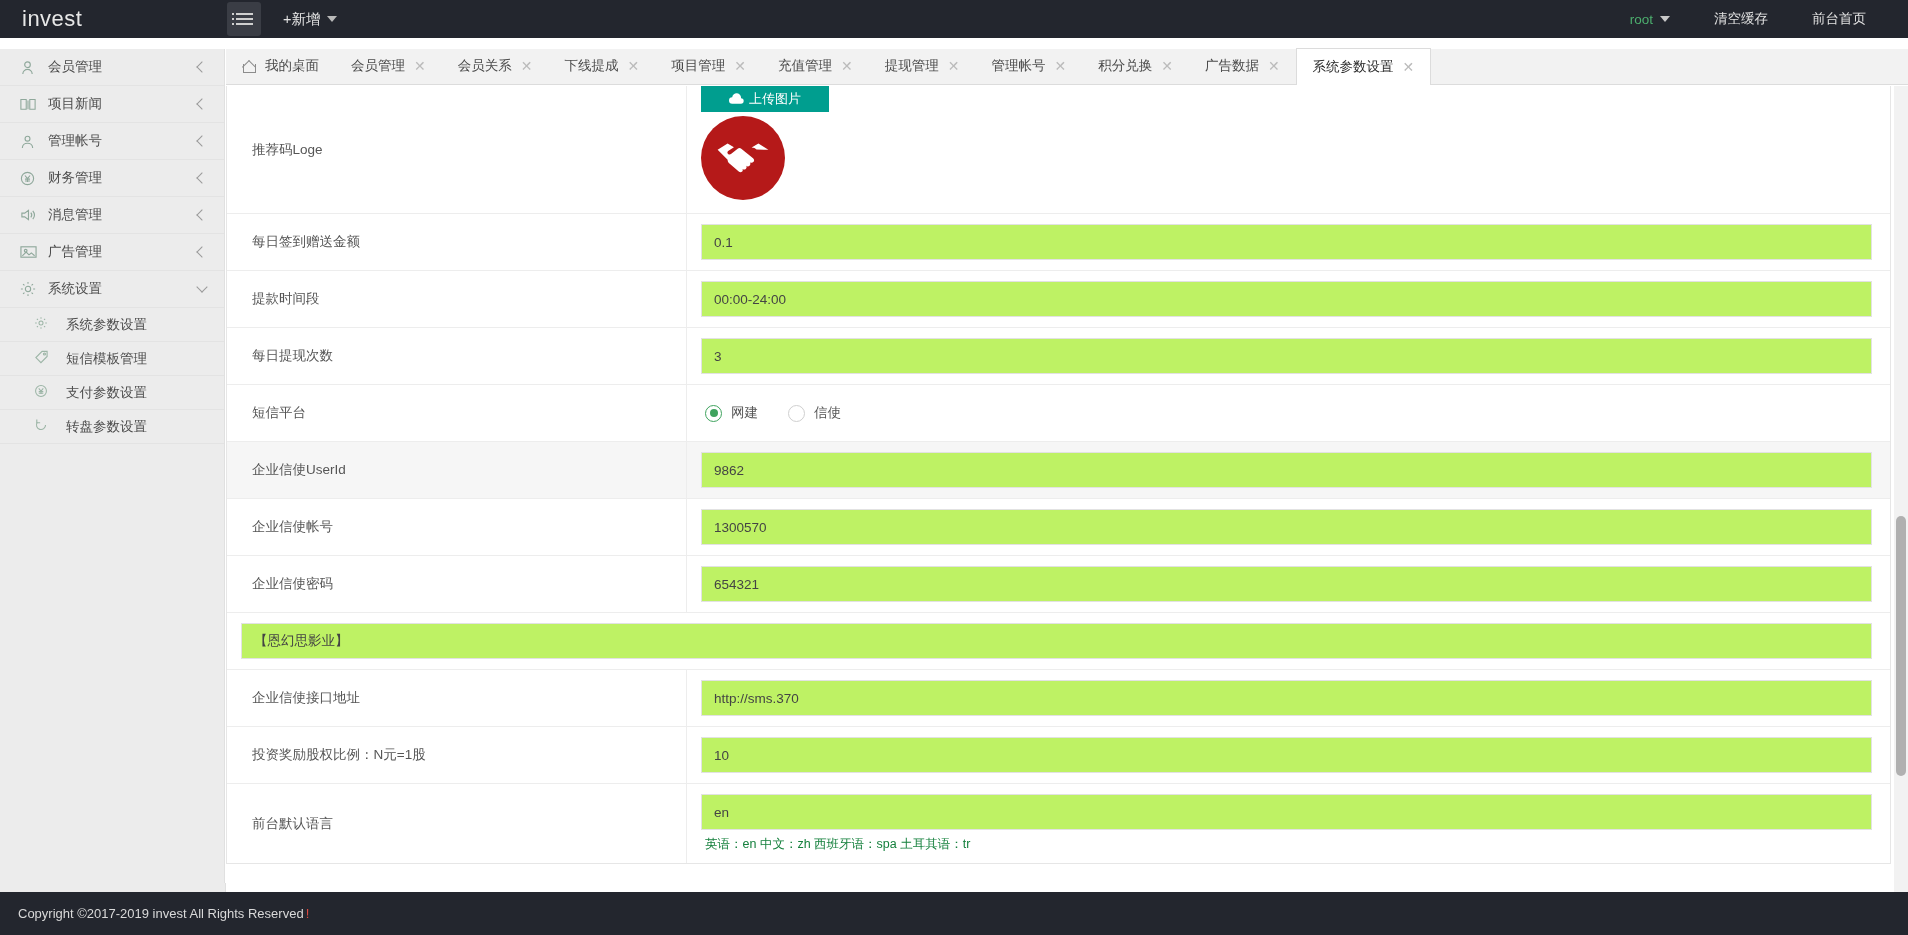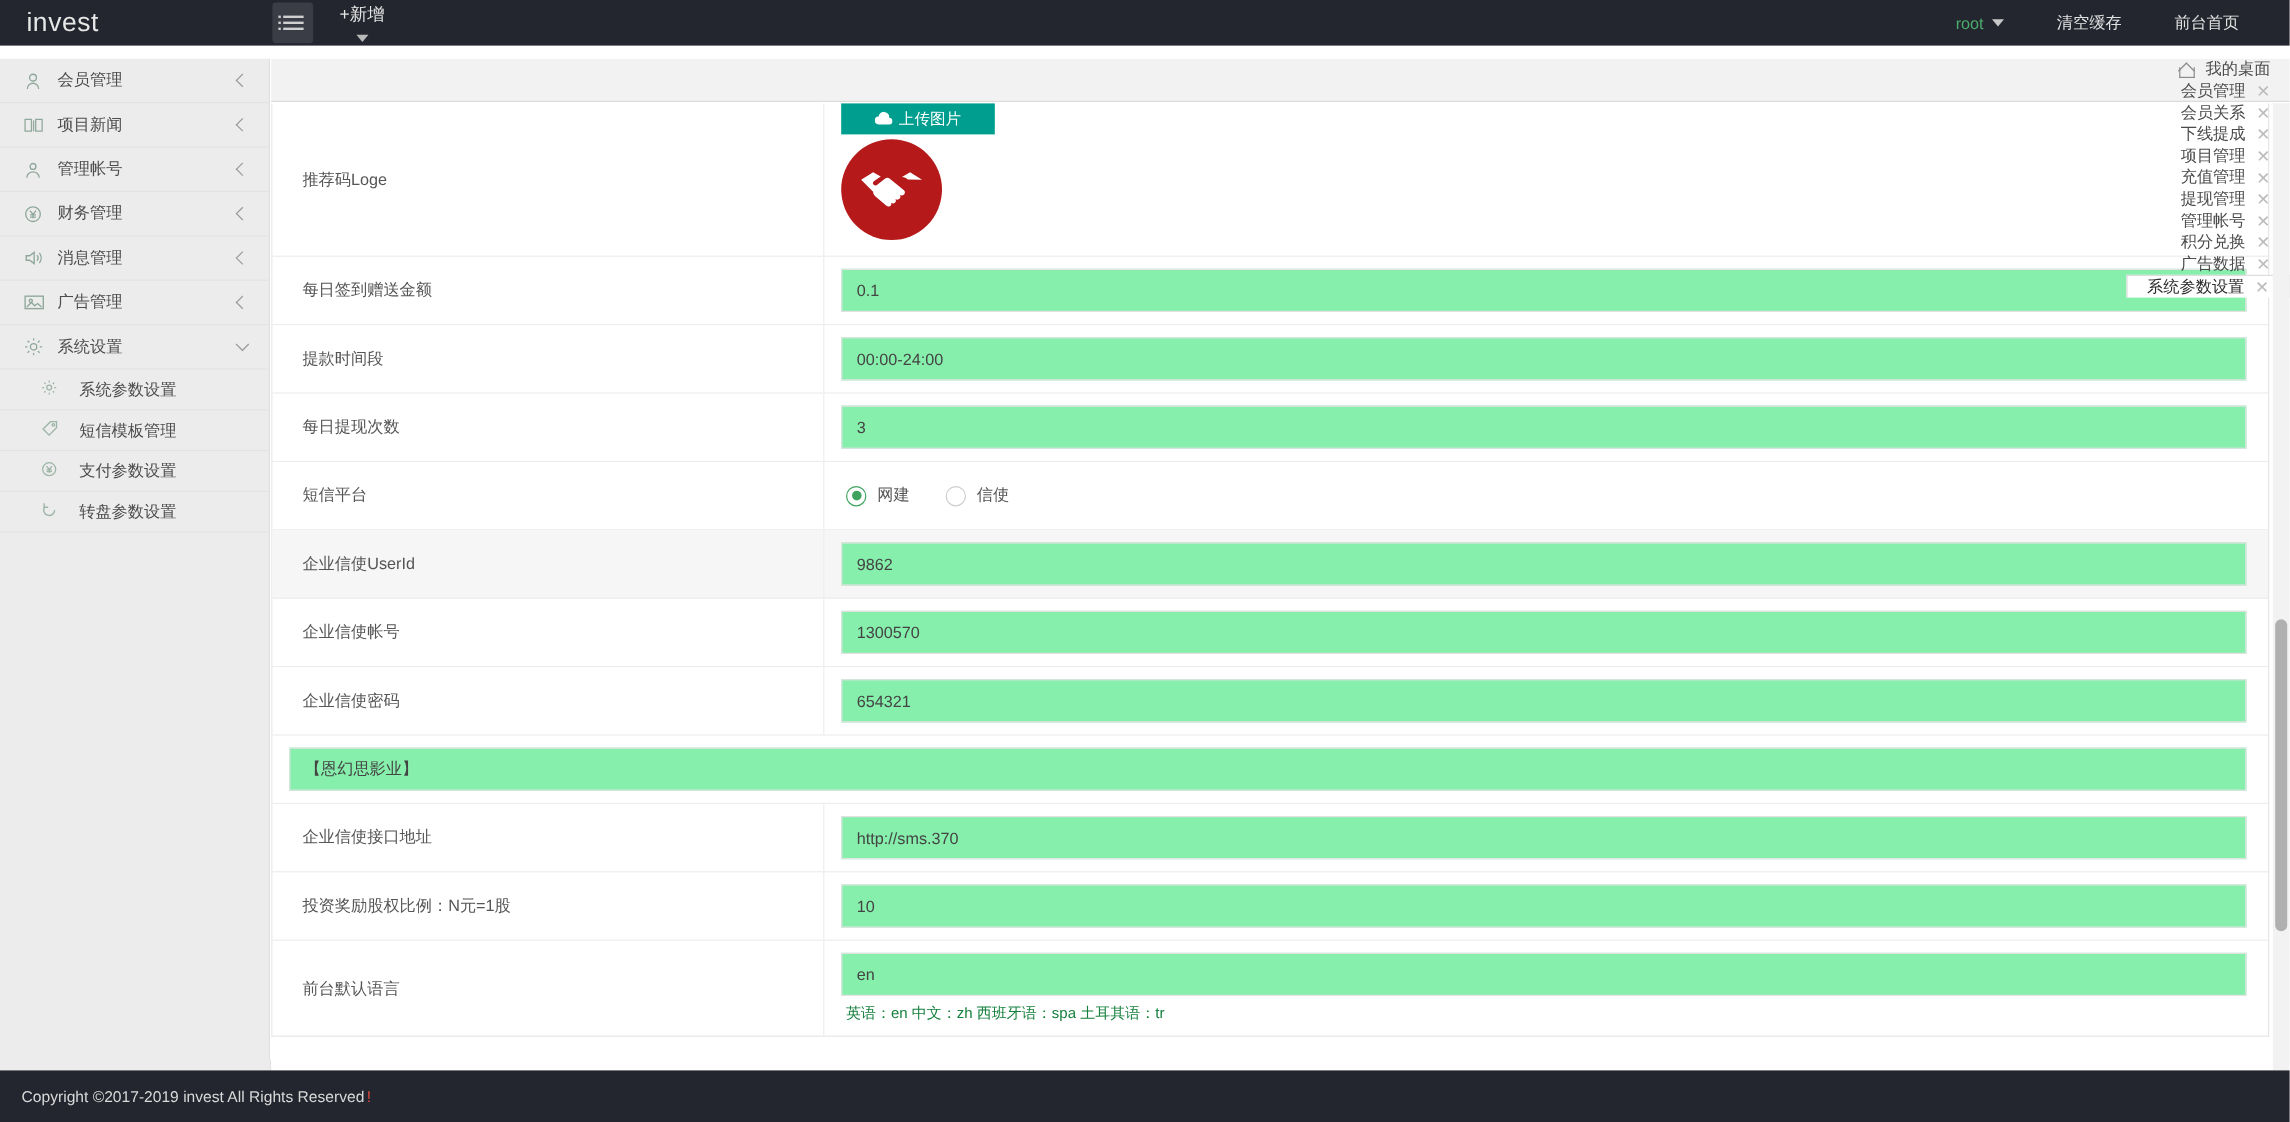--- a/index.html
+++ b/index.html
@@ -33,21 +33,21 @@
   .toggle-btn .bars { width: 17px; }
   .toggle-btn .bars i {
     display: block; height: 2px; background: #cfcfcf; margin: 3px 0;
     position: relative;
   }
   .toggle-btn .bars i:before{
     content:""; position:absolute; left:-4px; top:0; width:2px;height:2px;background:#cfcfcf;
   }
   .add-menu {
     margin-left: 22px; color: #e4e4e4; font-size: 14.5px;
-    display: flex; align-items: center; gap: 7px; cursor: pointer; flex-direction: column;
+    display: flex; align-items: center; gap: 7px; cursor: pointer;
   }
   .caret-down {
     width: 0; height: 0;
     border-left: 5px solid transparent; border-right: 5px solid transparent;
     border-top: 6px solid #b9b9b9;
   }
   .header-right {
     margin-left: auto; display: flex; align-items: center;
     height: 49px; padding-right: 20px; gap: 0;
   }
@@ -93,21 +93,20 @@
   .nav-sub .nav-label { padding-left: 8px; }
 
   
   .tabs-bar {
     position: absolute; top: 49px; left: 226px;
     width: 1682px; height: 36px;
     background: #f2f2f2;
     border-bottom: 1px solid #dcdcdc;
     display: flex; align-items: flex-end;
     z-index: 20;
-    flex-direction: column;
   }
   .tab {
     height: 36px; display: flex; align-items: center;
     padding: 0 16px; gap: 9px;
     font-size: 13.5px; color: #4b4b4b; cursor: pointer;
     white-space: nowrap;
   }
   .tab .x {
     color: #bbb; font-size: 14px; line-height: 1;
   }
@@ -158,21 +157,21 @@
     border-right: 1px solid #ededed;
     color: #555; font-size: 13.5px;
   }
   .fval {
     flex: 1; display: flex; flex-direction: column;
     justify-content: center;
     padding: 10px 18px 10px 14px;
   }
   .inp {
     width: 100%; height: 36px;
-    border: 1px solid #e2e2e2; background: #86efac;
+    border: 1px solid #e2e2e2; background: #bef264;
     padding: 0 12px; font-size: 13.5px; color: #444;
     font-family: "Liberation Sans", "DejaVu Sans", sans-serif;
     outline: none;
   }
   .hint { font-size: 12.5px; color: #15803d; padding: 6px 0 0 4px; }
 
   
   .logo-row { min-height: 128px; }
   .logo-val { padding: 0 18px 0 14px; justify-content: flex-start; }
   .upload-btn {

